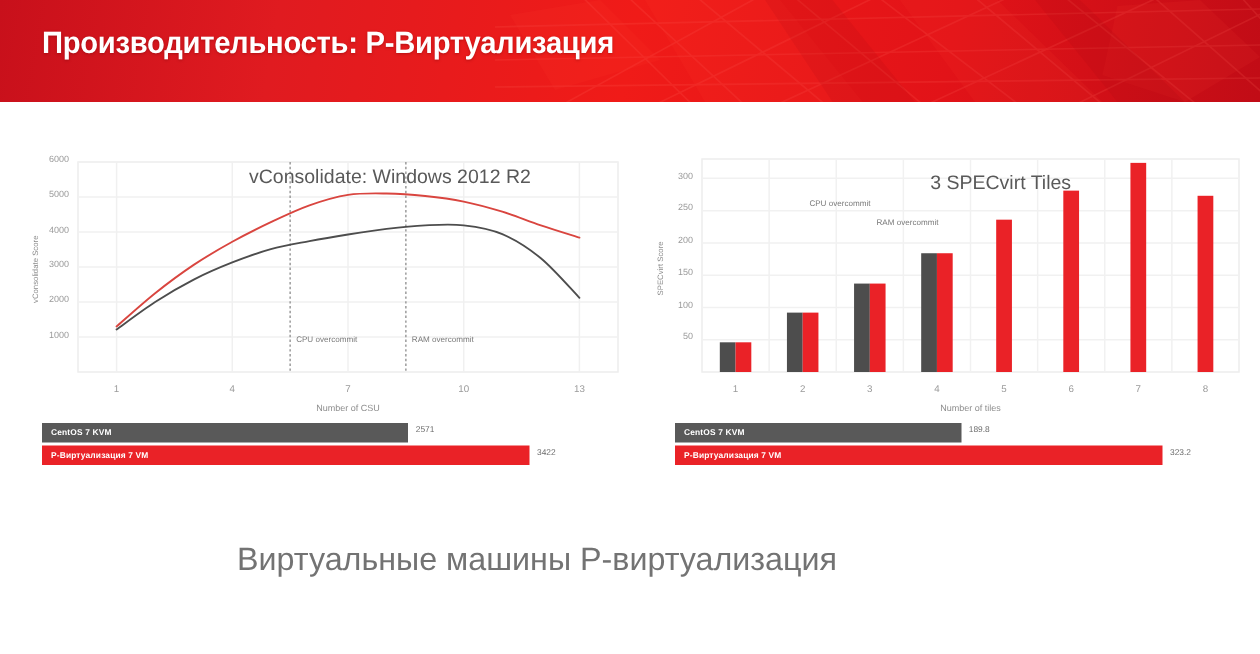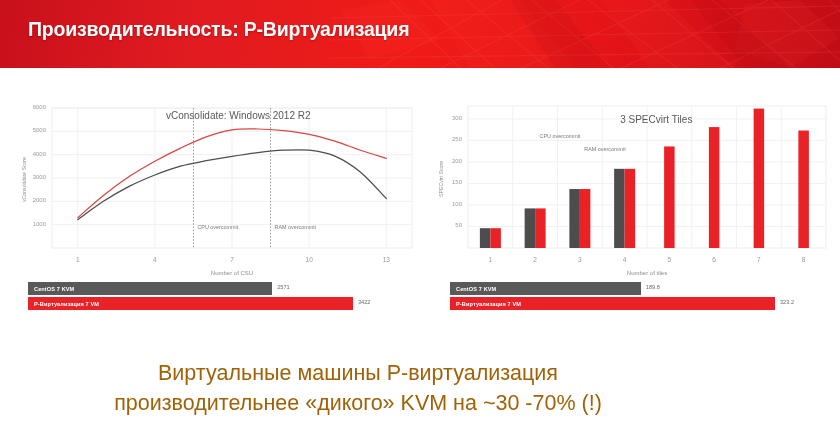--- a/index.html
+++ b/index.html
@@ -53,21 +53,21 @@
   }
   .tick-y {
     position: absolute; font-size: 6px; color: #9a9a9a;
     text-align: right; white-space: nowrap;
   }
   .tick-x {
     position: absolute; font-size: 6.5px; color: #9a9a9a;
     text-align: center; white-space: nowrap;
   }
   .chart-title {
-    position: absolute; font-size: 10px; color: #595959; white-space: nowrap;
+    position: absolute; font-size: 13px; color: #595959; white-space: nowrap;
   }
   .annot {
     position: absolute; font-size: 5.4px; color: #7a7a7a; white-space: nowrap;
   }
   .grid-svg { position: absolute; left: 0; top: 0; }
 
   
   .summary { position: absolute; height: 30px; }
   #summary-left  { left: 28px;  top: 282px; width: 380px; }
   #summary-right { left: 450px; top: 282px; width: 380px; }
@@ -82,21 +82,21 @@
     color: #ffffff; font-size: 5.6px; font-weight: bold;
     padding-left: 6px; white-space: nowrap; letter-spacing: .1px;
   }
   .sum-value {
     position: absolute; top: 2px; font-size: 5.6px; color: #6b6b6b; white-space: nowrap;
   }
 
   
   #footer {
     position: absolute; left: 0; top: 358px; width: 716px;
-    text-align: center; color: #a16207;
+    text-align: center; color: #737373;
     font-size: 21.5px; line-height: 30px; font-weight: normal;
   }
   #footer div { white-space: nowrap; }
 </style>
 </head>
 <body>
 
 <div id="slide">
 
   <div id="header">
@@ -259,16 +259,15 @@
     <div class="sum-row">
       <div class="sum-bar red" id="sr1" style="width: 325px;">
         <span class="sum-label">Р-Виртуализация 7 VM</span>
       </div>
       <span class="sum-value" id="srv1" style="left: 330px;">323.2</span>
     </div>
   </div>
 
   <div id="footer">
     <div>Виртуальные машины Р-виртуализация</div>
-    <div>производительнее «дикого» KVM на ~30 -70% (!)</div>
   </div>
 
 </div>
 
 </body></html>

